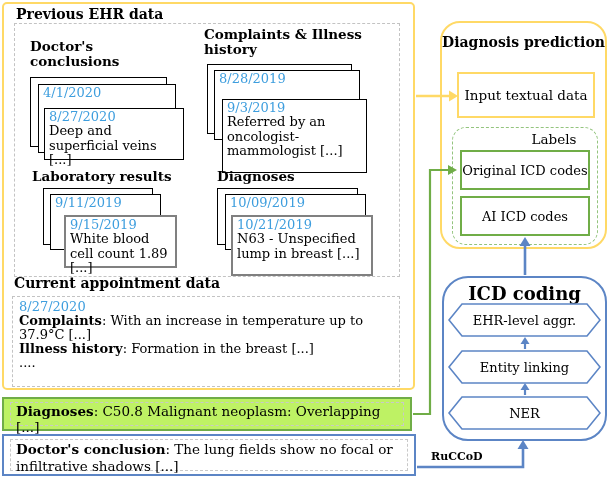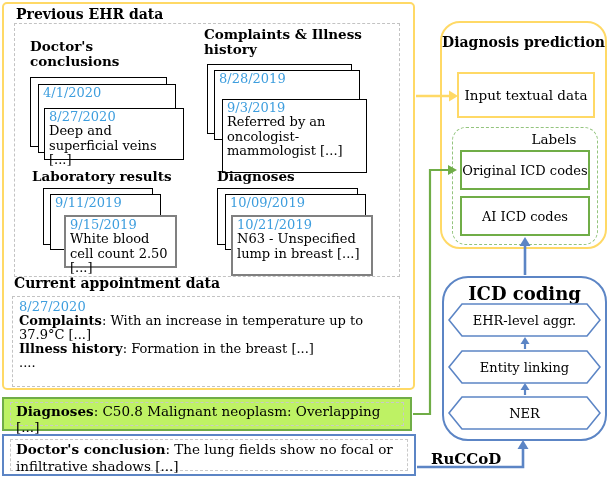--- a/index.html
+++ b/index.html
@@ -64,21 +64,21 @@
     position:absolute; left:442px; top:276px; width:165px; height:165px;
     border:2.5px solid #5C85C5; border-radius:26px; background:#fff;
   }
   .icd-title { position:absolute; left:442px; top:283px; width:165px; text-align:center;
     font-weight:bold; font-size:18px; }
   .hex { position:absolute; left:448px; width:153px; height:34px; }
   .hex svg { position:absolute; left:0; top:0; }
   .hex-label { position:absolute; left:0; top:0; width:100%; height:100%;
     display:flex; align-items:center; justify-content:center; font-size:13px; }
   .ruccod { position:absolute; left:431px; top:450px; width:76px;
-    font-weight:bold; font-size:15px; }
+    font-weight:bold; font-size:11px; }
   .connectors { position:absolute; left:0; top:0; z-index:40; pointer-events:none; }
 </style>
 </head>
 <body>
 
 <div class="panel-yellow"></div>
 <div class="panel-title" style="left:16px; top:6px;">Previous EHR data</div>
 
 <div class="dashed-box" style="left:14px; top:23px; width:386px; height:254px;"></div>
 
@@ -91,21 +91,21 @@
 <div class="group-title" style="left:204px; top:27px; width:170px;">Complaints &amp; Illness history</div>
 <div class="card" style="left:207px; top:64px; width:145px; height:70px;"></div>
 <div class="card" style="left:214px; top:70px; width:146px; height:70px;"><span class="date">8/28/2019</span></div>
 <div class="card" style="left:222px; top:99px; width:145px; height:74px;"><span class="date">9/3/2019</span><br>
   <span>Referred by an oncologist-mammologist [...]</span></div>
 
 <div class="group-title" style="left:32px; top:169px; width:170px;">Laboratory results</div>
 <div class="card" style="left:43px; top:188px; width:110px; height:57px;"></div>
 <div class="card" style="left:50px; top:194px; width:111px; height:56px;"><span class="date">9/11/2019</span></div>
 <div class="card gray" style="left:64px; top:215px; width:113px; height:53px;"><span class="date">9/15/2019</span><br>
-  <span>White blood cell count 2.50 [...]</span></div>
+  <span>White blood cell count 1.89 [...]</span></div>
 
 <div class="group-title" style="left:217px; top:169px; width:120px;">Diagnoses</div>
 <div class="card" style="left:217px; top:188px; width:141px; height:57px;"></div>
 <div class="card" style="left:225px; top:194px; width:141px; height:56px;"><span class="date">10/09/2019</span></div>
 <div class="card gray" style="left:231px; top:215px; width:142px; height:61px;"><span class="date">10/21/2019</span><br>
   <span>N63 - Unspecified lump in breast [...]</span></div>
 
 <div class="panel-title" style="left:14px; top:275px;">Current appointment data</div>
 <div class="dashed-box" style="left:12px; top:296px; width:388px; height:91px; padding:3px 6px;">
   <div class="ca-line date">8/27/2020</div>

